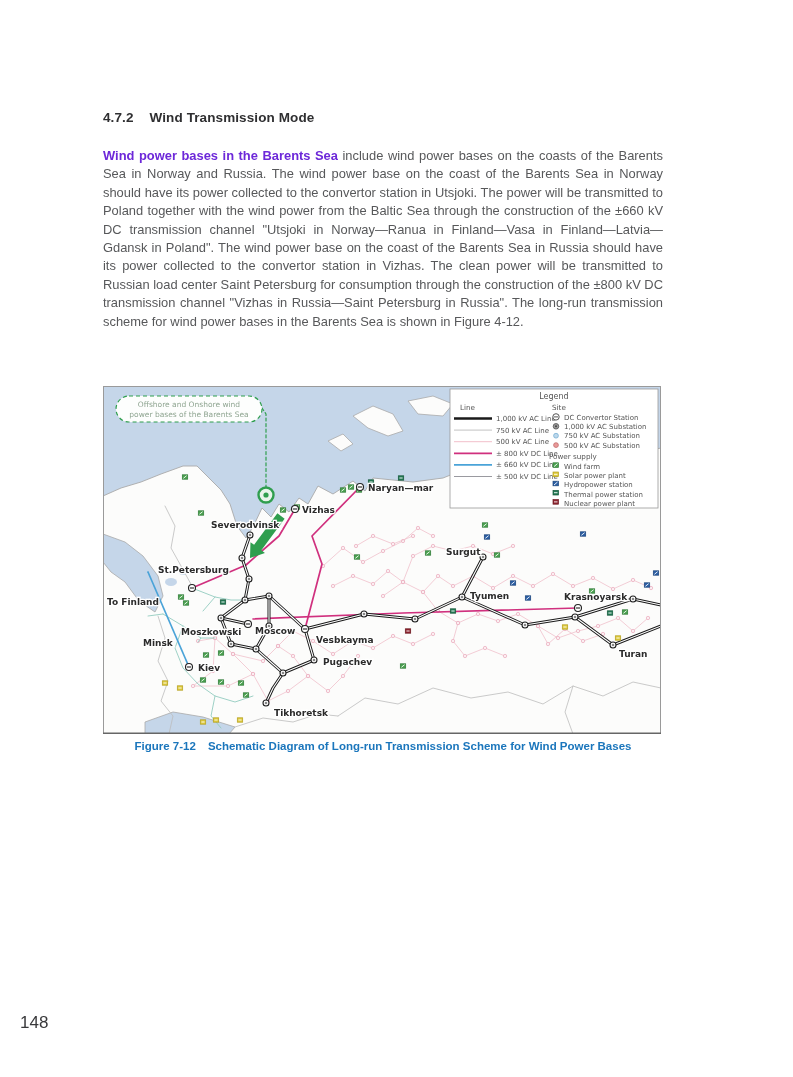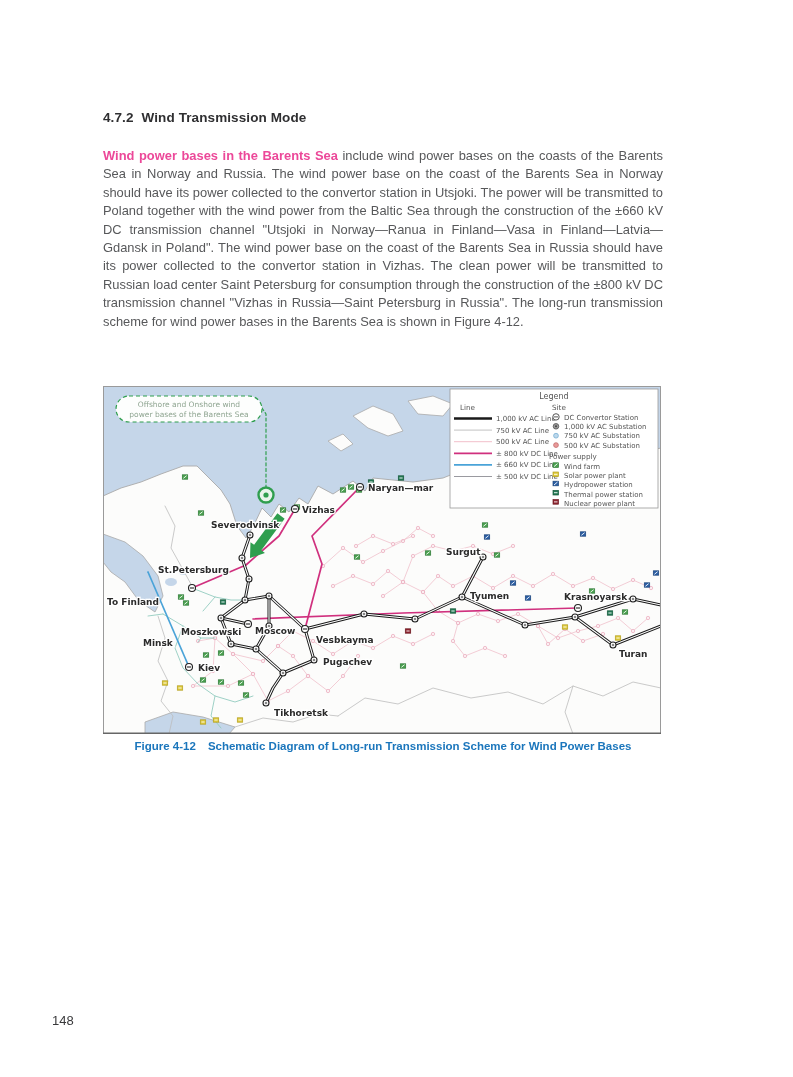--- a/index.html
+++ b/index.html
@@ -4,34 +4,34 @@
 <style>
   html,body{margin:0;padding:0;}
   body{
     width:793px;height:1077px;position:relative;background:#ffffff;
     font-family:"Liberation Sans","DejaVu Sans",sans-serif;overflow:hidden;
   }
   .heading{
     position:absolute;left:103px;top:110px;width:560px;
     font-size:13.5px;font-weight:bold;color:#2f2f31;letter-spacing:.1px;
   }
-  .heading .num{margin-right:8px;}
+  .heading .num{margin-right:16px;}
   .para{
     position:absolute;left:103px;top:147px;width:560px;
     font-size:12.9px;line-height:18.4px;color:#57585a;text-align:justify;
   }
-  .para .lead{color:#ec4899;font-weight:600;}
+  .para .lead{color:#6d28d9;font-weight:600;}
   .figwrap{position:absolute;left:103px;top:386px;width:558px;height:348px;}
   .caption{
     position:absolute;left:103px;top:739px;width:560px;text-align:center;
     font-size:11.5px;font-weight:bold;color:#1b76bc;line-height:15.5px;
   }
   .caption .gap{display:inline-block;width:12px;}
   .pagenum{
-    position:absolute;left:52px;top:1013px;font-size:13px;color:#39393b;
+    position:absolute;left:20px;top:1013px;font-size:17px;color:#39393b;
   }
   svg text{font-family:"DejaVu Sans","Liberation Sans",sans-serif;}
 </style>
 </head>
 <body>
 
 <div class="heading">
   <span class="num">4.7.2</span><span>Wind Transmission Mode</span>
 </div>
 
@@ -396,17 +396,17 @@
       <rect x="450" y="113.6" width="5.5" height="4.6" fill="#8e2430" stroke="#6a1820" stroke-width="0.7"></rect>
       <line x1="451" y1="115.89999999999999" x2="454.5" y2="115.89999999999999" stroke="#fff" stroke-width="0.9"></line>
       <text x="461" y="119.8" font-size="7" fill="#555" font-weight="normal" text-anchor="start">Nuclear power plant</text>
       <rect x="0.5" y="0.5" width="557" height="347" fill="none" stroke="#9a9a9a" stroke-width="1"></rect>
       <line x1="0" y1="347.2" x2="558" y2="347.2" stroke="#666" stroke-width="1.5"></line>
     </svg>
 </div>
 
 <div class="caption">
   <div>
-    <span>Figure 4-12</span><span class="gap"></span><span>Schematic Diagram of Long-run Transmission Scheme for Wind Power Bases</span>
+    <span>Figure 7-12</span><span class="gap"></span><span>Schematic Diagram of Long-run Transmission Scheme for Wind Power Bases</span>
   </div>
 </div>
 
 <div class="pagenum">148</div>
 
 </body></html>

